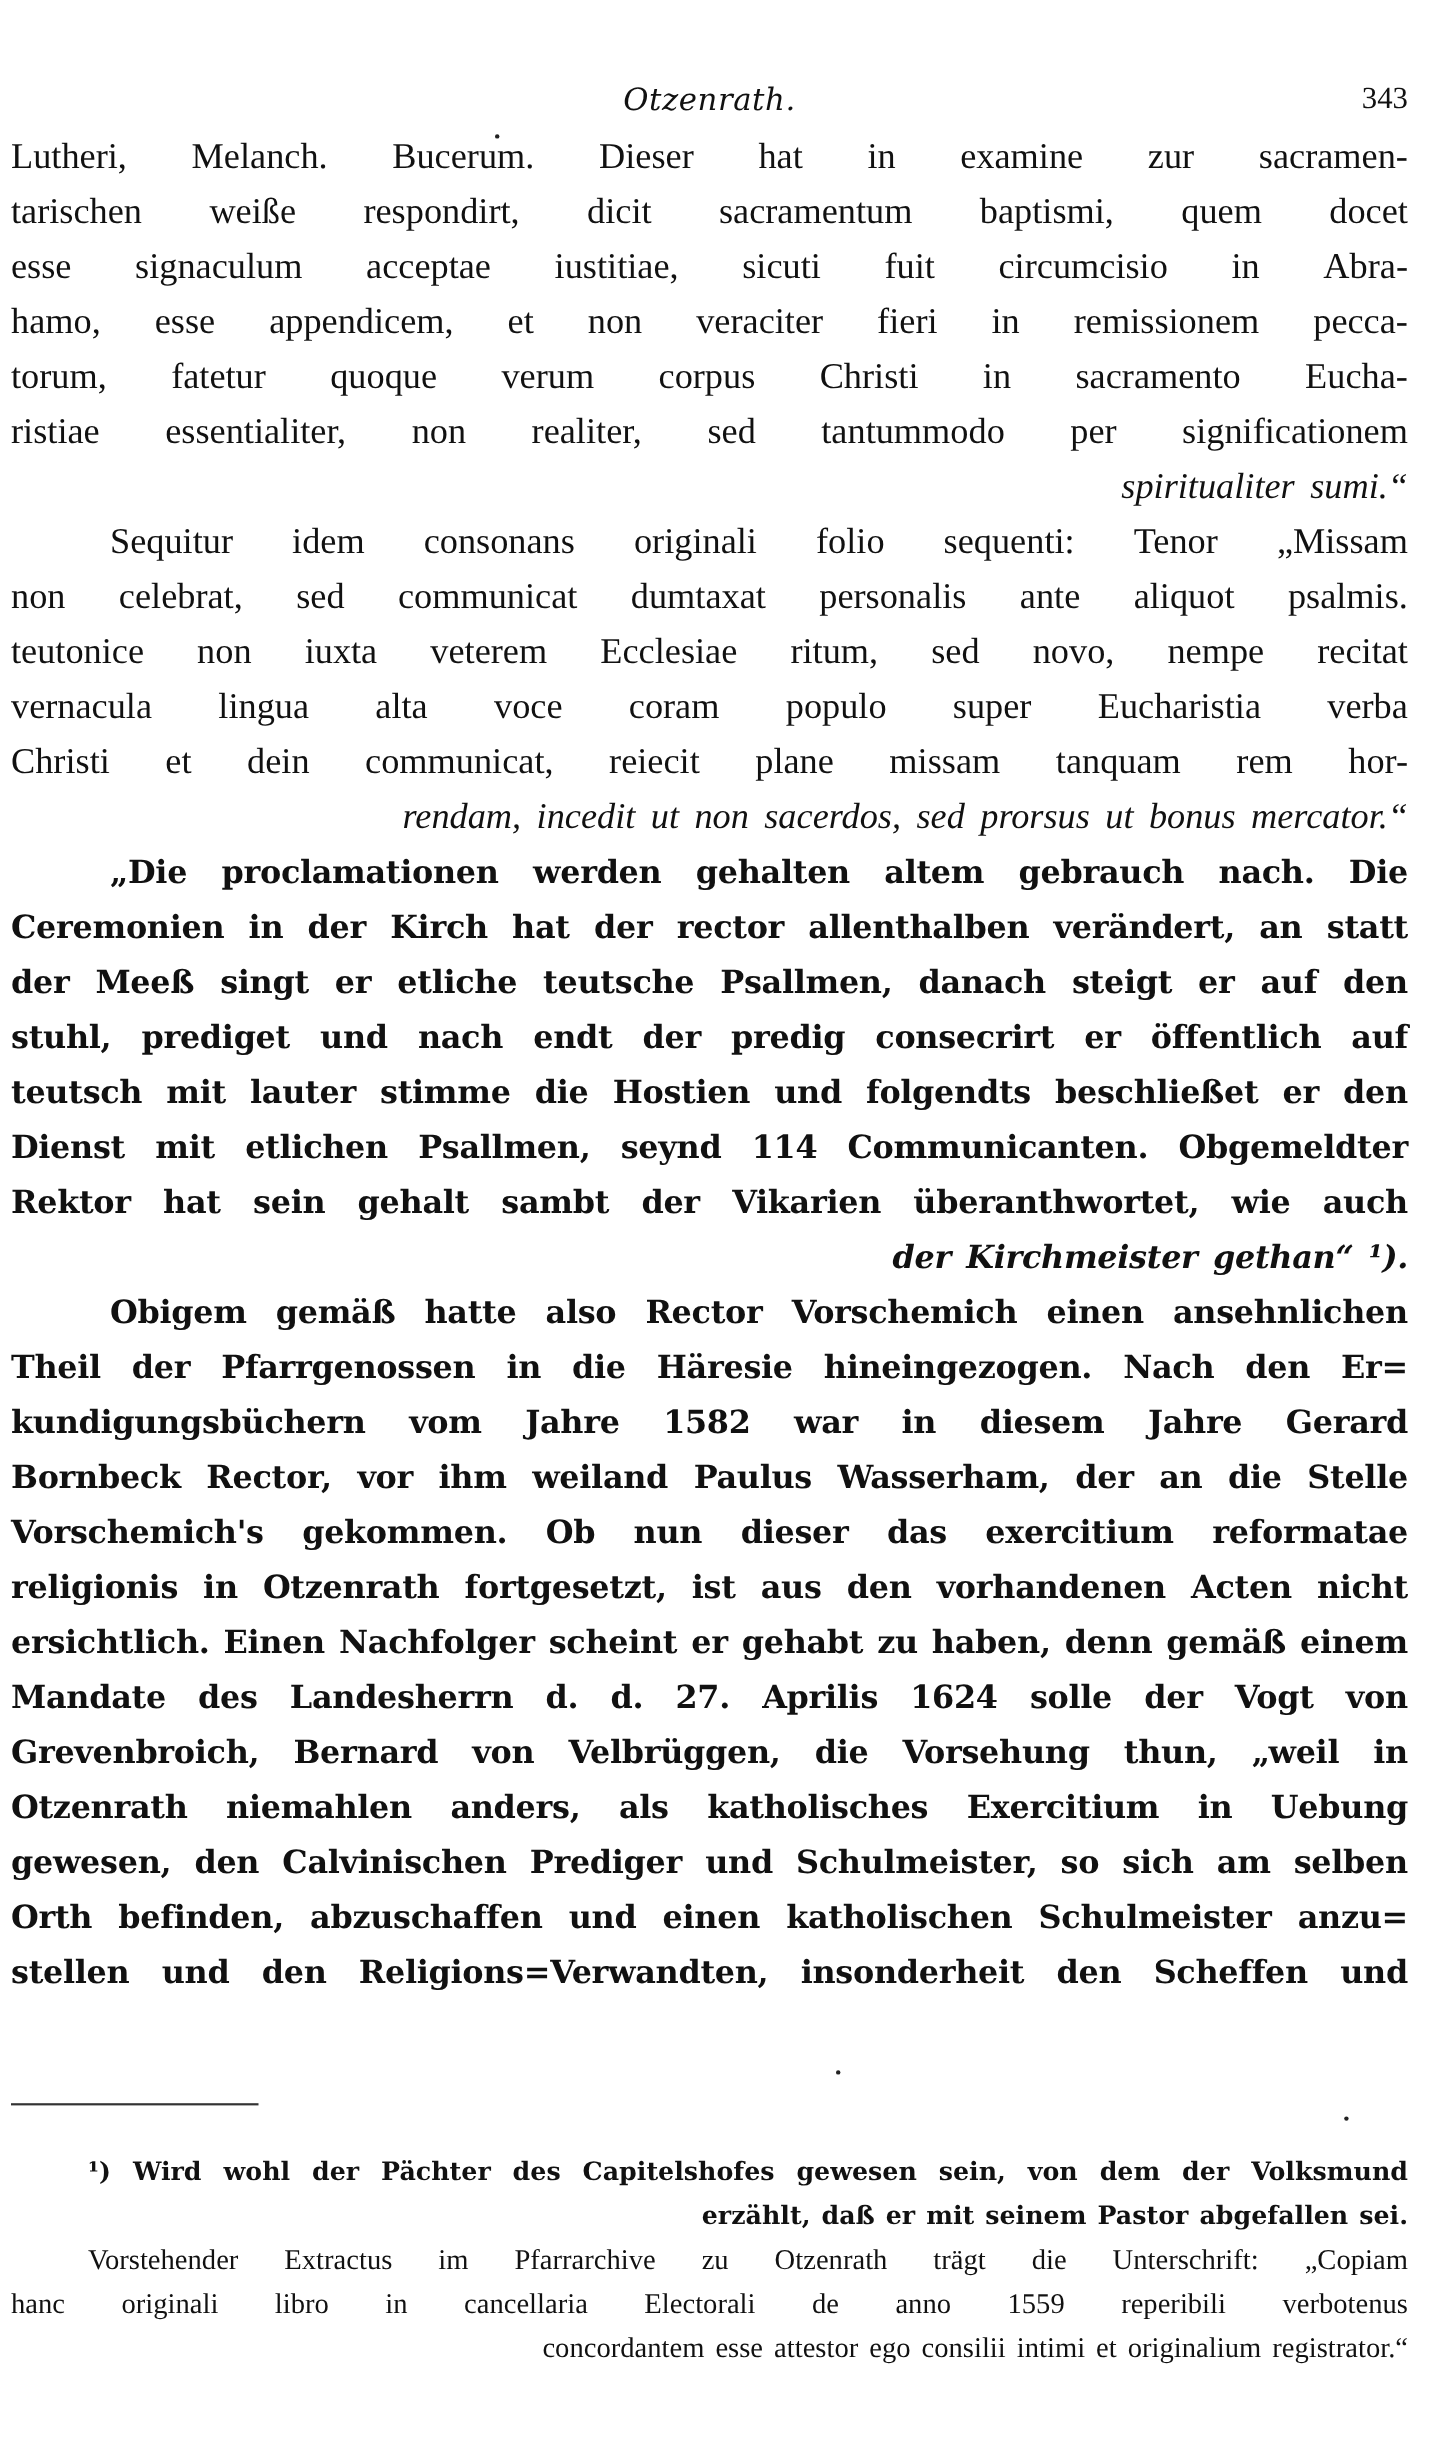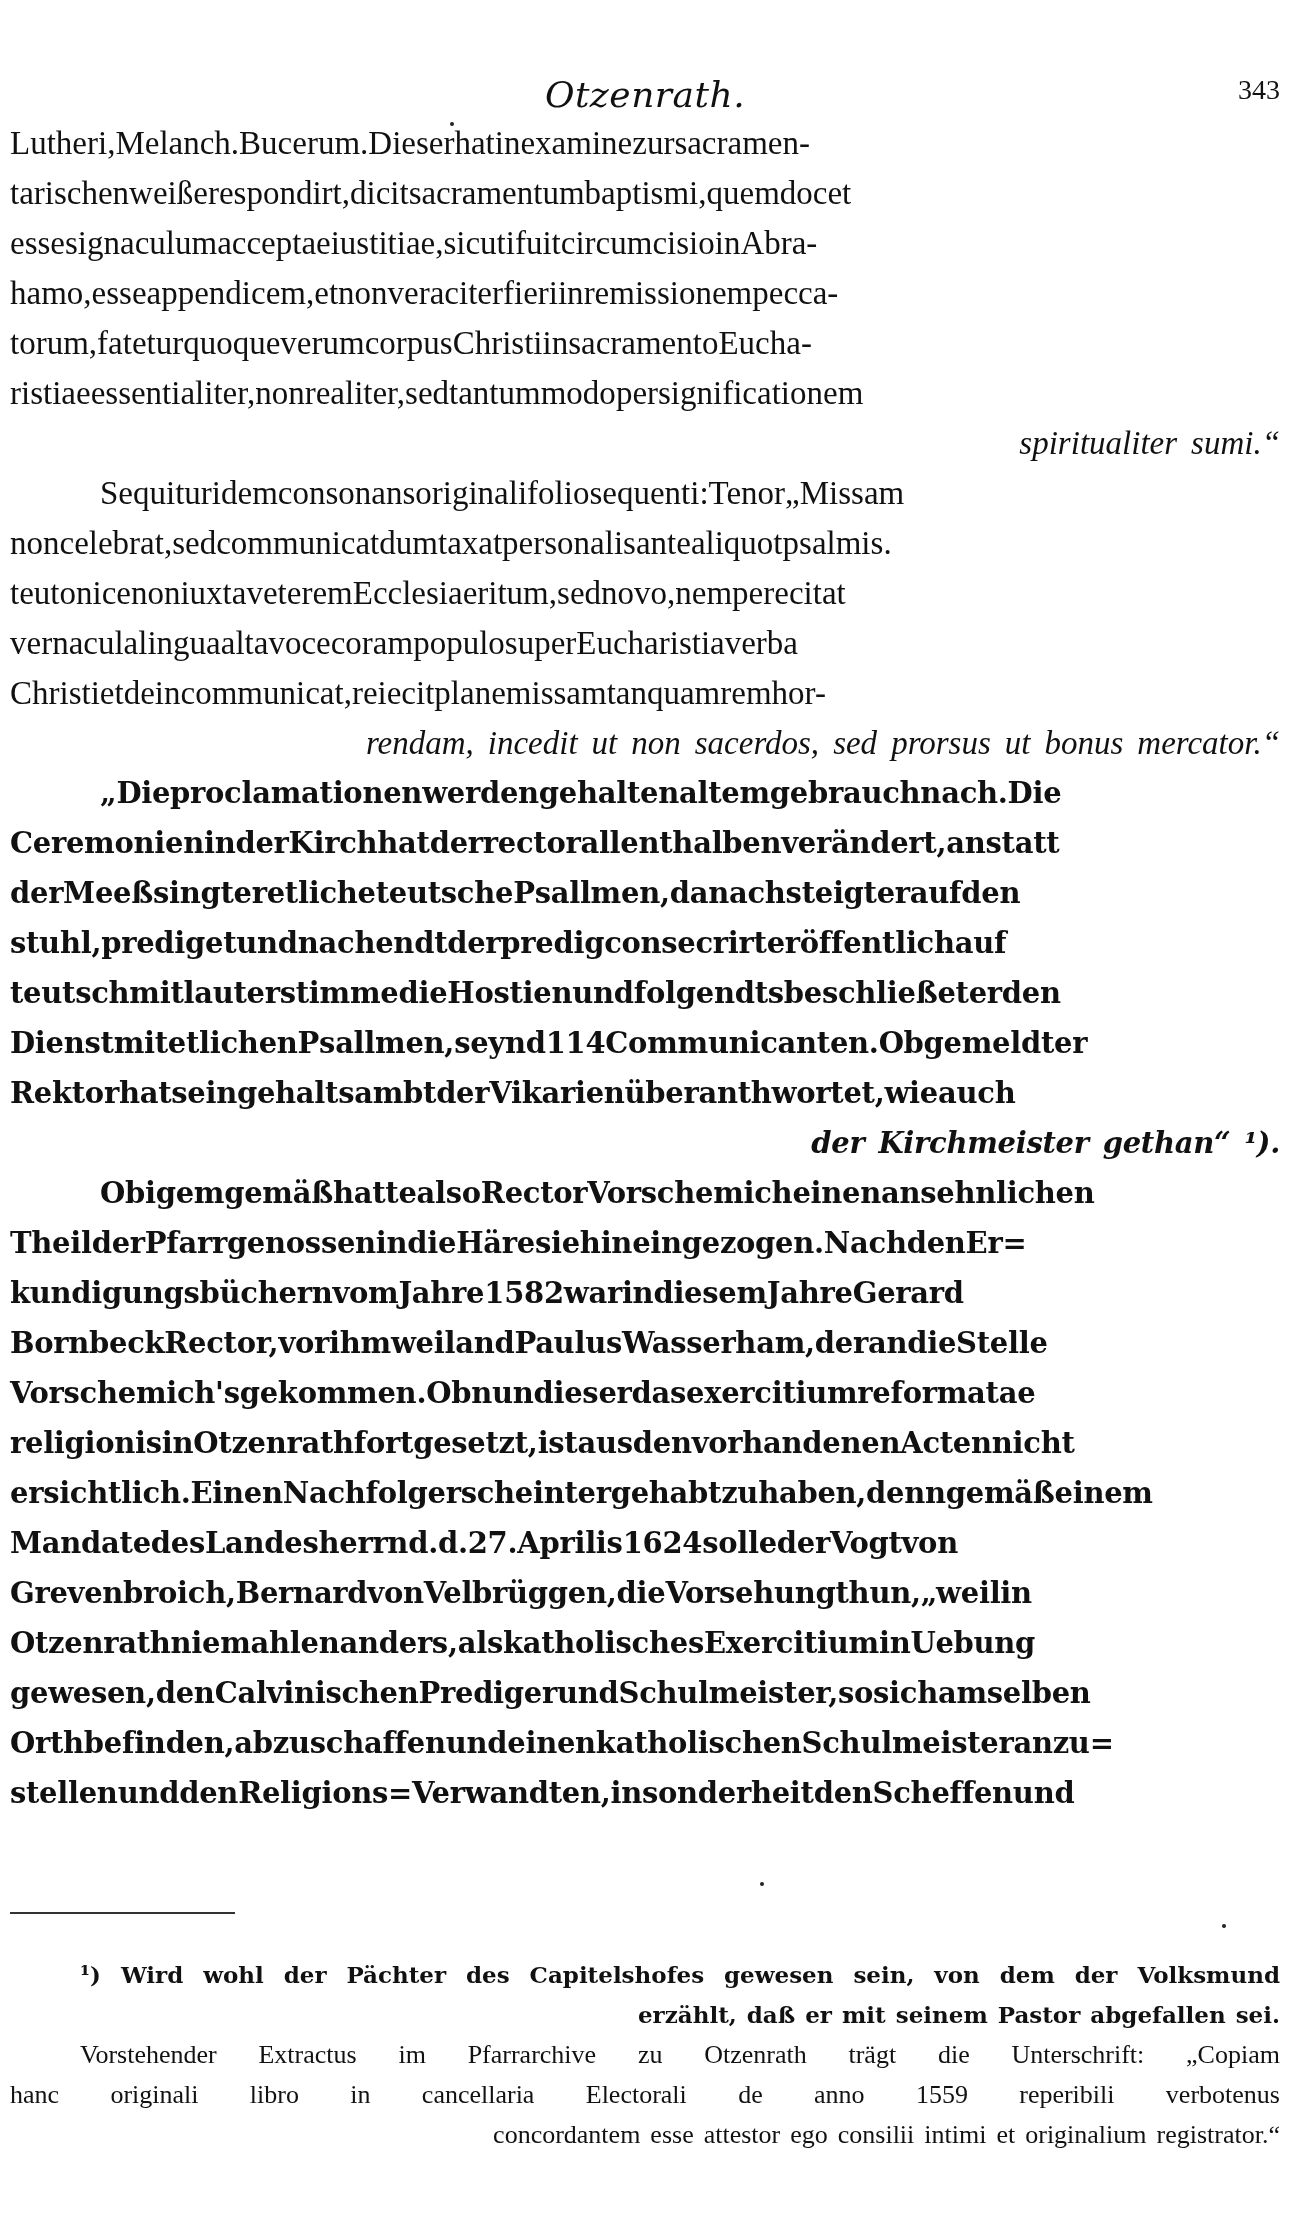--- a/index.html
+++ b/index.html
@@ -1,27 +1,27 @@
 <!DOCTYPE html>
 <html><head>
 <meta charset="utf-8">
 <style>
   html, body { margin: 0; padding: 0; background: #ffffff; }
   body { width: 1311px; height: 2221px; position: relative; overflow: hidden;
          font-family: "DejaVu Serif", "Liberation Serif", serif; color: #111; }
   .page { position: absolute; left: 10px; top: 0; width: 1270px; }
   .header { position: absolute; top: 74px; left: 0; width: 1270px; height: 40px; }
-  .running-title { position: absolute; left: 0; right: 0; text-align: center; font-size: 36px;
+  .running-title { position: absolute; left: 0; right: 0; text-align: center; font-size: 28px;
                    font-family: "DejaVu Serif", serif; font-style: italic; letter-spacing: 0.5px; }
   .page-number { position: absolute; right: 0; font-size: 28px; font-family: "Liberation Serif", serif; }
   .speck { position: absolute; width: 4px; height: 4px; background: #222; border-radius: 2px; }
   .body-text { position: absolute; top: 118px; left: 0; width: 1270px; }
   .line { font-size: 33px; line-height: 50px; height: 50px; text-align: justify; text-align-last: justify;
           white-space: nowrap; overflow: visible; font-family: "Liberation Serif", serif; display: flex;
-          }
+          justify-content: space-between; }
   .line.last { justify-content: flex-end; gap: 14px; font-style: italic; }
   .line.indent { padding-left: 90px; }
   .line.fraktur { font-family: "DejaVu Serif", serif; font-size: 29px; font-weight: bold; letter-spacing: -0.3px; }
   .footnote-rule { position: absolute; left: 10px; top: 1912px; width: 225px; height: 2px; background: #333; }
   .footnotes { position: absolute; left: 10px; top: 1955px; width: 1270px; }
   .fline { font-size: 26px; line-height: 40px; height: 40px; display: flex; justify-content: space-between;
            white-space: nowrap; font-family: "Liberation Serif", serif; }
   .fline.last { justify-content: flex-end; gap: 10px; }
   .fline.indent { padding-left: 70px; }
   .fline.fraktur { font-family: "DejaVu Serif", serif; font-weight: bold; font-size: 23px; }

